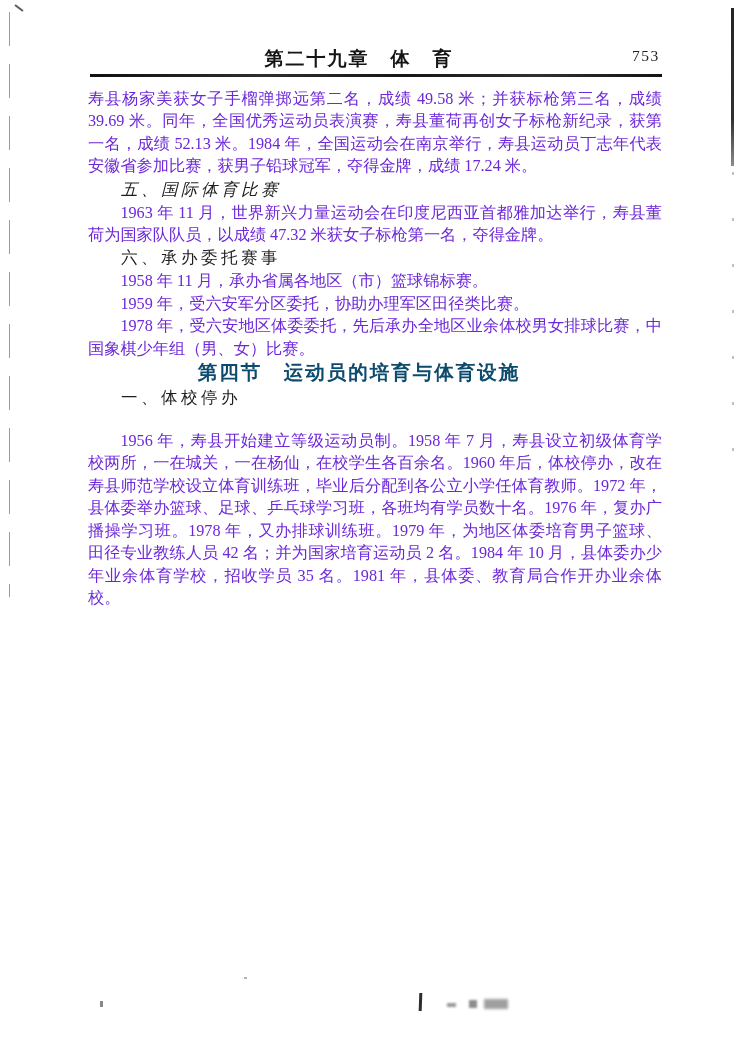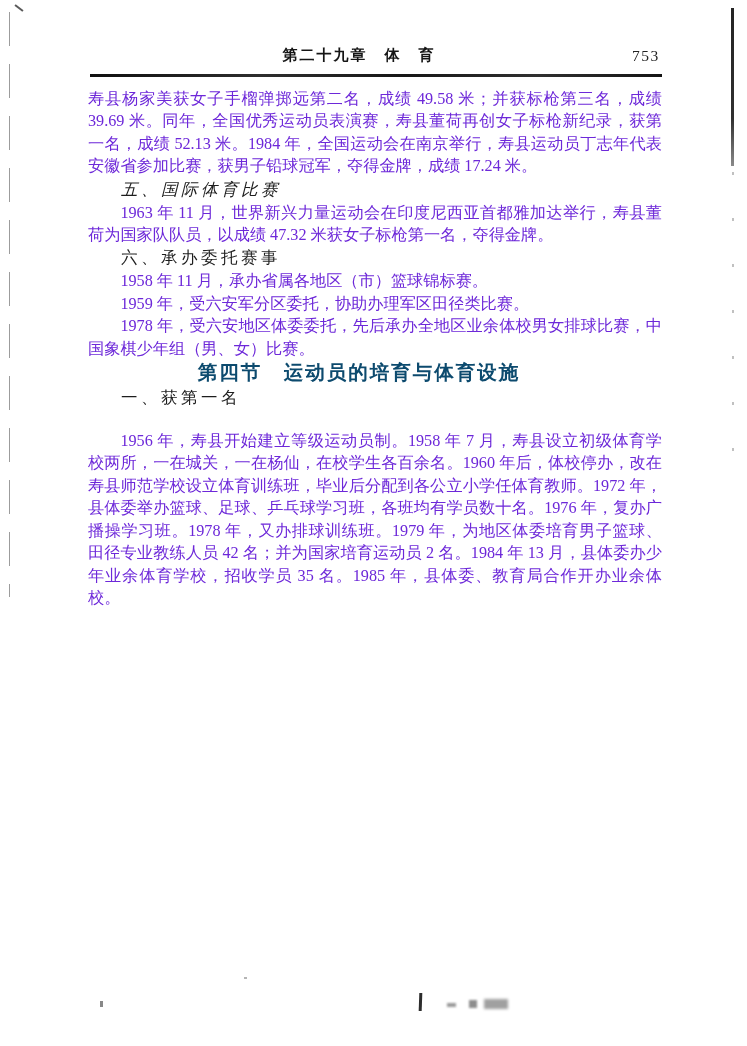--- a/index.html
+++ b/index.html
@@ -13,21 +13,21 @@
     font-family: "Liberation Serif", "DejaVu Serif", serif;
     color: #1a1a1a;
   }
 
   
   .chapter-title {
     position: absolute;
     left: 88px; top: 46px; width: 574px;
     text-align: center;
     transform: translateX(-16px);
-    font-size: 15px;
+    font-size: 19px;
     font-weight: bold;
     letter-spacing: 2px;
     color: #151515;
     white-space: pre;
   }
   .page-number {
     position: absolute;
     left: 604px; top: 47px;
     font-size: 15.5px;
     letter-spacing: 1.5px;
@@ -134,23 +134,23 @@
 
     <h3 class="sub-heading mt-h6">六、承办委托赛事</h3>
     <div class="mt-p6">
       <p class="body">1958 年 11 月，承办省属各地区（市）篮球锦标赛。</p>
       <p class="body">1959 年，受六安军分区委托，协助办理军区田径类比赛。</p>
       <p class="body">1978 年，受六安地区体委委托，先后承办全地区业余体校男女排球比赛，中国象棋少年组（男、女）比赛。</p>
     </div>
 
     <h2 class="section-title mt-t4">第四节　运动员的培育与体育设施</h2>
 
-    <h3 class="sub-heading mt-h1">一、获第一名</h3>
+    <h3 class="sub-heading mt-h1">一、体校停办</h3>
     <div class="mt-pm">
-      <p class="body">1956 年，寿县开始建立等级运动员制。1958 年 7 月，寿县设立初级体育学校两所，一在城关，一在杨仙，在校学生各百余名。1960 年后，体校停办，改在寿县师范学校设立体育训练班，毕业后分配到各公立小学任体育教师。1972 年，县体委举办篮球、足球、乒乓球学习班，各班均有学员数十名。1976 年，复办广播操学习班。1978 年，又办排球训练班。1979 年，为地区体委培育男子篮球、田径专业教练人员 42 名；并为国家培育运动员 2 名。1984 年 13 月，县体委办少年业余体育学校，招收学员 35 名。1985 年，县体委、教育局合作开办业余体校。</p>
+      <p class="body">1956 年，寿县开始建立等级运动员制。1958 年 7 月，寿县设立初级体育学校两所，一在城关，一在杨仙，在校学生各百余名。1960 年后，体校停办，改在寿县师范学校设立体育训练班，毕业后分配到各公立小学任体育教师。1972 年，县体委举办篮球、足球、乒乓球学习班，各班均有学员数十名。1976 年，复办广播操学习班。1978 年，又办排球训练班。1979 年，为地区体委培育男子篮球、田径专业教练人员 42 名；并为国家培育运动员 2 名。1984 年 10 月，县体委办少年业余体育学校，招收学员 35 名。1981 年，县体委、教育局合作开办业余体校。</p>
     </div>
   </div>
 
   <div class="artifact edge-left"></div>
   <div class="artifact corner-tick"></div>
   <div class="artifact edge-right-dark"></div>
   <div class="artifact edge-right-faint"></div>
   <div class="artifact smudge-bar"></div>
   <div class="artifact smudge-a"></div>
   <div class="artifact smudge-b"></div>

